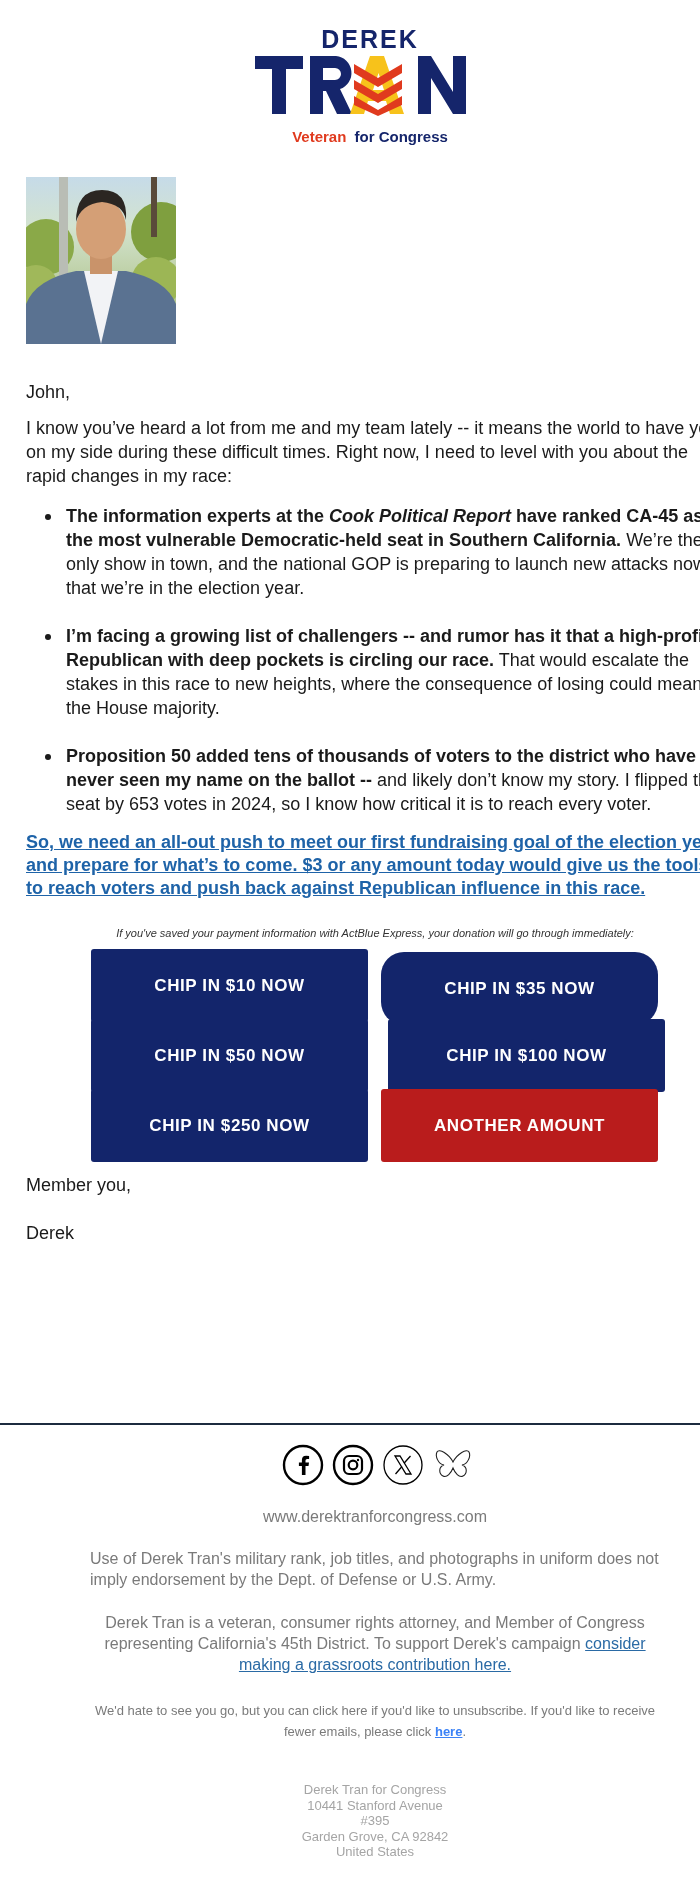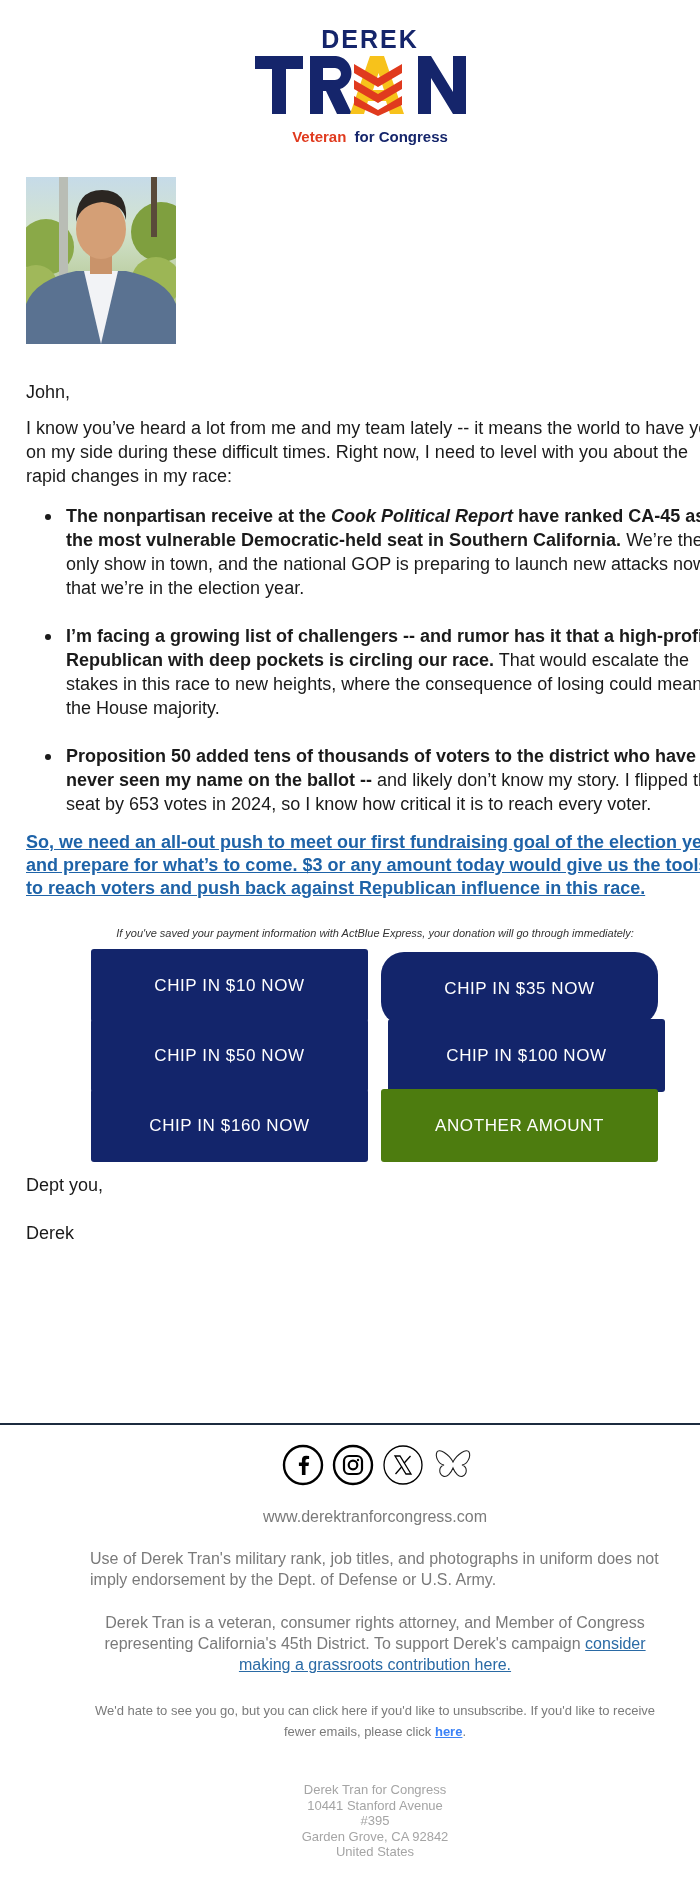--- a/index.html
+++ b/index.html
@@ -24,22 +24,22 @@
   ul.bullets li .dot { position:absolute; left:45px; top:10px; width:6px; height:6px; border-radius:50%; background:#1a1a1a; }
   ul.bullets li .l { display:block; white-space:nowrap; }
   b, .b { font-weight:bold; }
   i { font-style:italic; }
 
   .cta-link { left:26px; top:831px; font-size:18px; line-height:23px; font-weight:bold; color:#1e63a8; text-decoration:underline; white-space:nowrap; }
   .cta-link span { display:block; }
 
   .express-note { left:0; width:750px; top:927px; text-align:center; font-size:11px; font-style:italic; color:#333; }
 
-  .btn { position:absolute; width:277px; height:73px; border-radius:3px; background:#13256b; color:#fff; font-size:17px; font-weight:normal; letter-spacing:0.6px; display:flex; align-items:center; justify-content:center; cursor:pointer; }
-  .btn.red { background:#4d7c0f; }
+  .btn { position:absolute; width:277px; height:73px; border-radius:3px; background:#13256b; color:#fff; font-size:17px; font-weight:bold; letter-spacing:0.6px; display:flex; align-items:center; justify-content:center; cursor:pointer; }
+  .btn.red { background:#b91c1c; }
 
   .signoff { left:26px; top:1175px; font-size:18px; }
   .signature { left:26px; top:1223px; font-size:18px; }
 
   .rule { left:0; top:1423px; width:700px; height:2px; background:#1c2b3f; }
 
   .socials { left:282px; top:1444px; width:190px; height:44px; display:flex; gap:8px; }
   .socials .ico { width:42px; height:42px; display:flex; align-items:center; justify-content:center; cursor:pointer; }
 
   .site-url { left:0; width:750px; top:1508px; text-align:center; font-size:16px; color:#7a7a7a; }
@@ -110,21 +110,21 @@
 
 <div class="abs body-text intro">
   <span class="line">I know you’ve heard a lot from me and my team lately -- it means the world to have you</span>
   <span class="line">on my side during these difficult times. Right now, I need to level with you about the</span>
   <span class="line">rapid changes in my race:</span>
 </div>
 
 <ul class="bullets">
   <li>
     <span class="dot"></span>
-    <span class="l"><b>The nonpartisan receive at the </b><b><i>Cook Political Report</i></b><b> have ranked CA-45 as</b></span>
+    <span class="l"><b>The information experts at the </b><b><i>Cook Political Report</i></b><b> have ranked CA-45 as</b></span>
     <span class="l"><b>the most vulnerable Democratic-held seat in Southern California.</b><span> We’re the</span></span>
     <span class="l">only show in town, and the national GOP is preparing to launch new attacks now</span>
     <span class="l">that we’re in the election year.</span>
   </li>
   <li>
     <span class="dot"></span>
     <span class="l"><b>I’m facing a growing list of challengers -- and rumor has it that a high-profile</b></span>
     <span class="l"><b>Republican with deep pockets is circling our race.</b><span> That would escalate the</span></span>
     <span class="l">stakes in this race to new heights, where the consequence of losing could mean</span>
     <span class="l">the House majority.</span>
@@ -142,24 +142,24 @@
   <span>and prepare for what’s to come. $3 or any amount today would give us the tools</span>
   <span>to reach voters and push back against Republican influence in this race.</span>
 </a>
 
 <div class="abs express-note">If you've saved your payment information with ActBlue Express, your donation will go through immediately:</div>
 
 <div class="btn" style="left:91px;top:949px;">CHIP IN $10 NOW</div>
 <div class="btn" style="left:381px;top:952px;border-radius:23px;">CHIP IN $35 NOW</div>
 <div class="btn" style="left:91px;top:1019px;">CHIP IN $50 NOW</div>
 <div class="btn" style="left:381px;top:1019px;margin-left:7px;">CHIP IN $100 NOW</div>
-<div class="btn" style="left:91px;top:1089px;">CHIP IN $160 NOW</div>
+<div class="btn" style="left:91px;top:1089px;">CHIP IN $250 NOW</div>
 <div class="btn red" style="left:381px;top:1089px;">ANOTHER AMOUNT</div>
 
-<div class="abs signoff">Dept you,</div>
+<div class="abs signoff">Member you,</div>
 <div class="abs signature">Derek</div>
 
 <div class="abs rule"></div>
 
 <div class="abs socials">
   <a class="ico">
     <svg width="42" height="42" viewBox="0 0 42 42">
         <circle cx="21" cy="21" r="19" fill="none" stroke="#000" stroke-width="2.4"></circle>
         <path d="M23.5 31 v-9 h3 l0.5 -3.5 h-3.5 v-2 q0 -1.5 1.6 -1.5 h2 v-3 q-1.5 -0.2 -3 -0.2 q-4.2 0 -4.2 4.3 v2.4 h-3 v3.5 h3 v9 z" fill="#000"></path>
       </svg>

